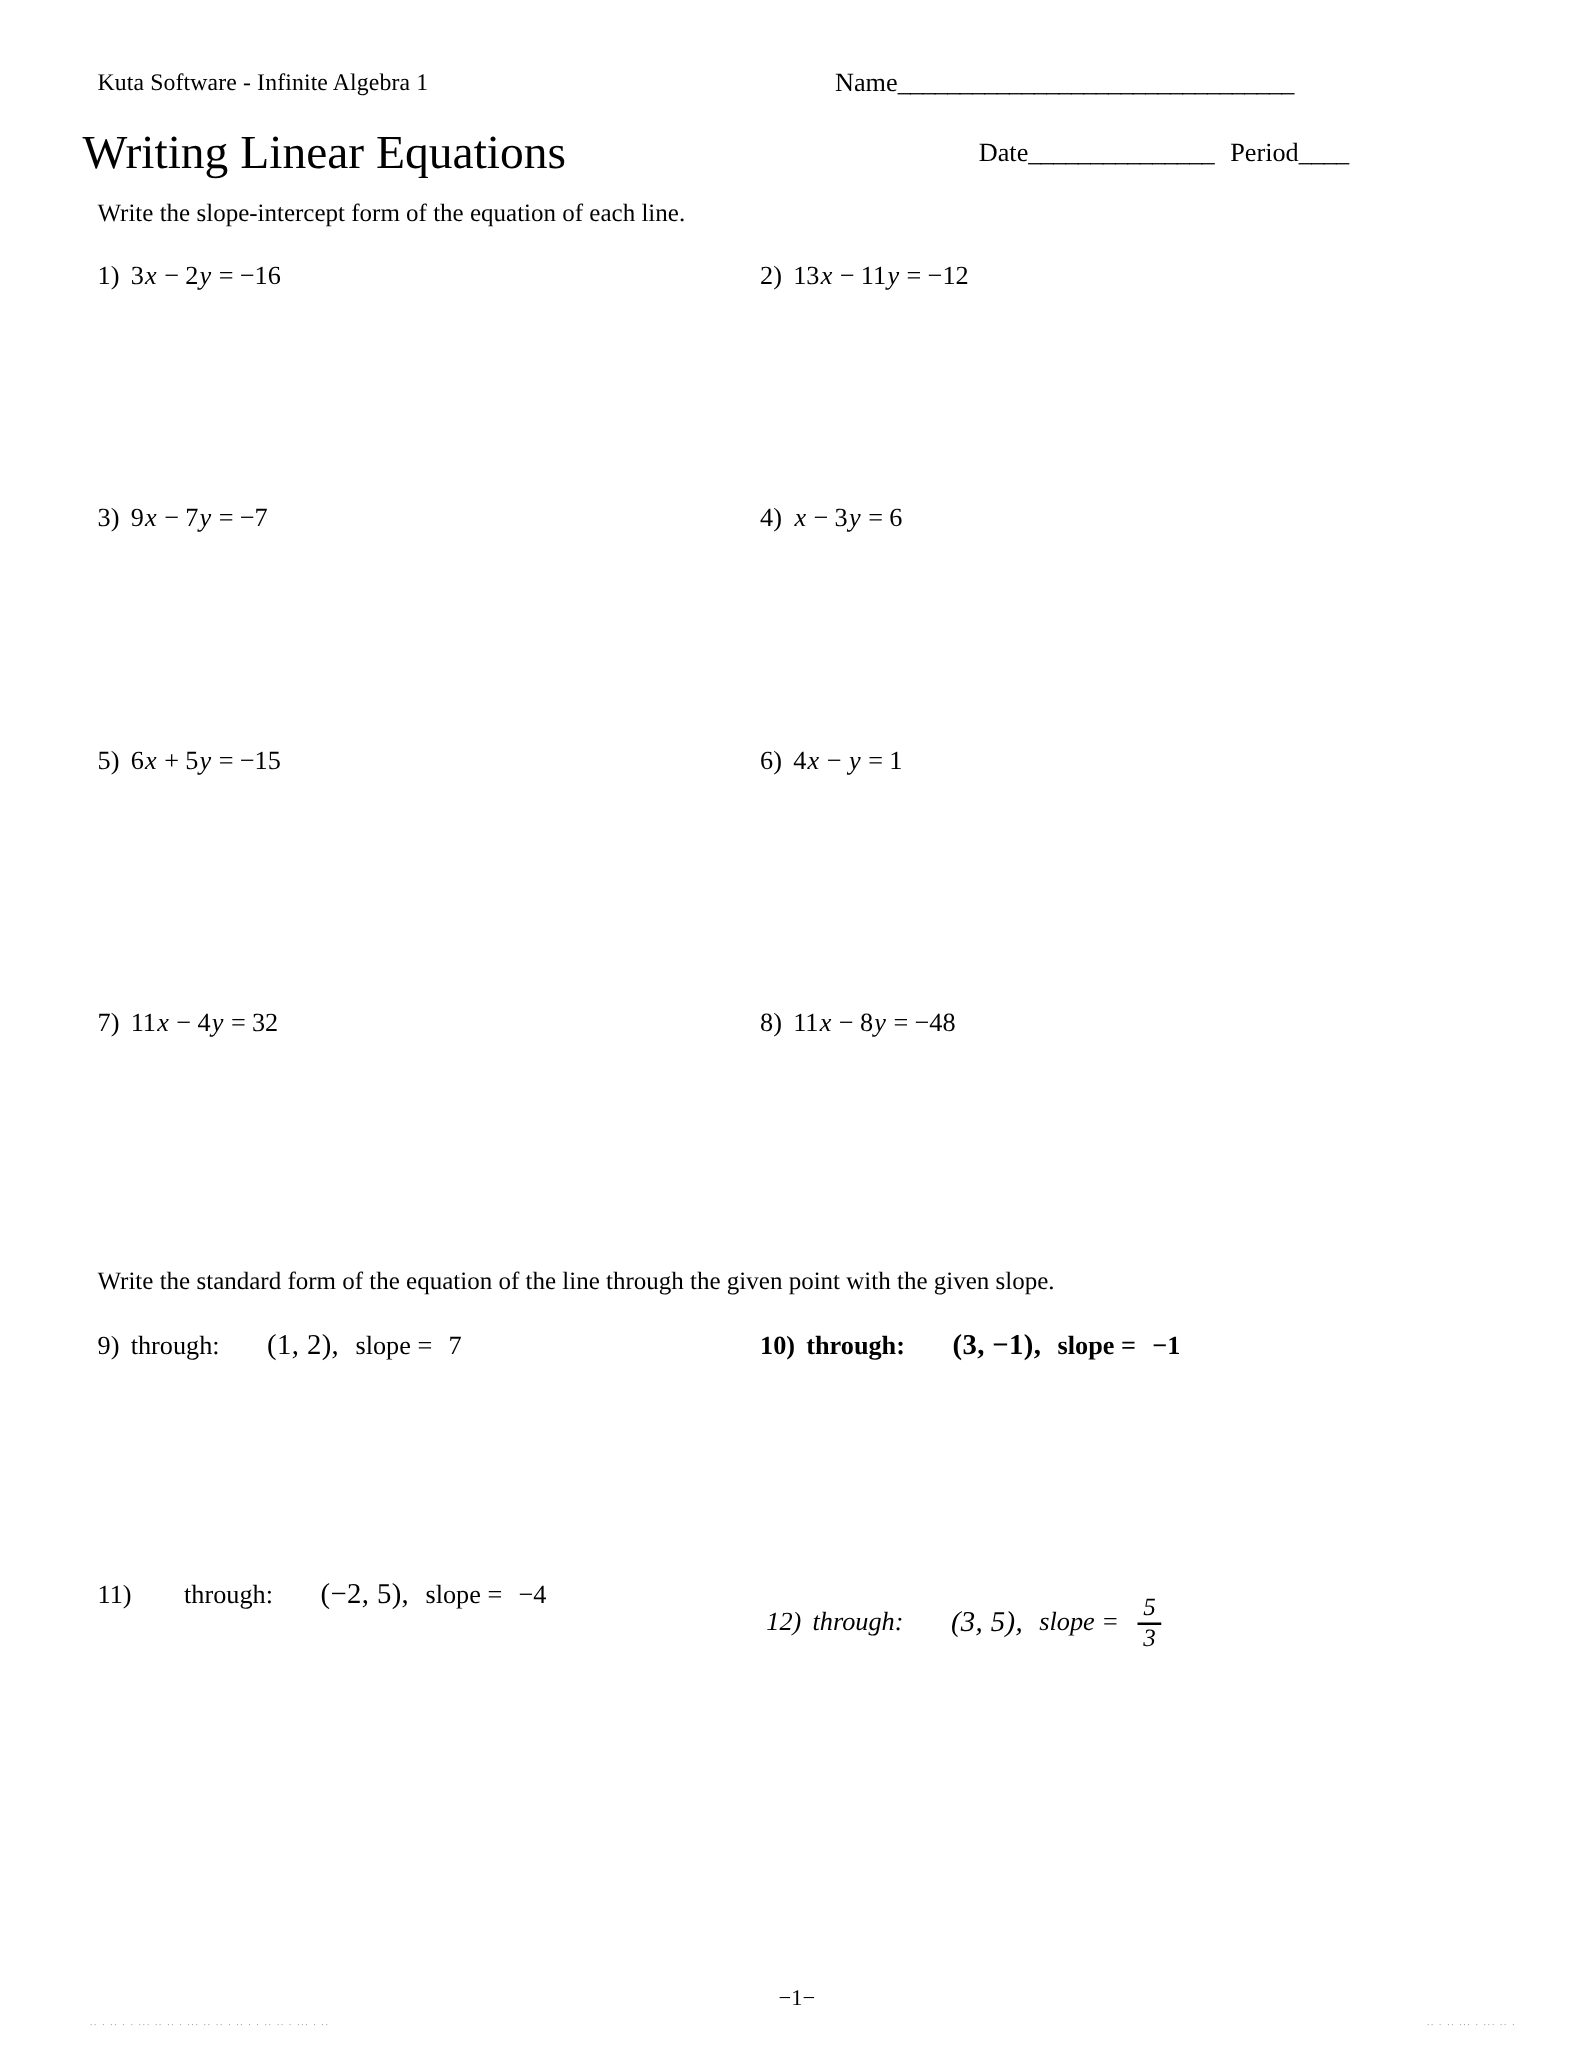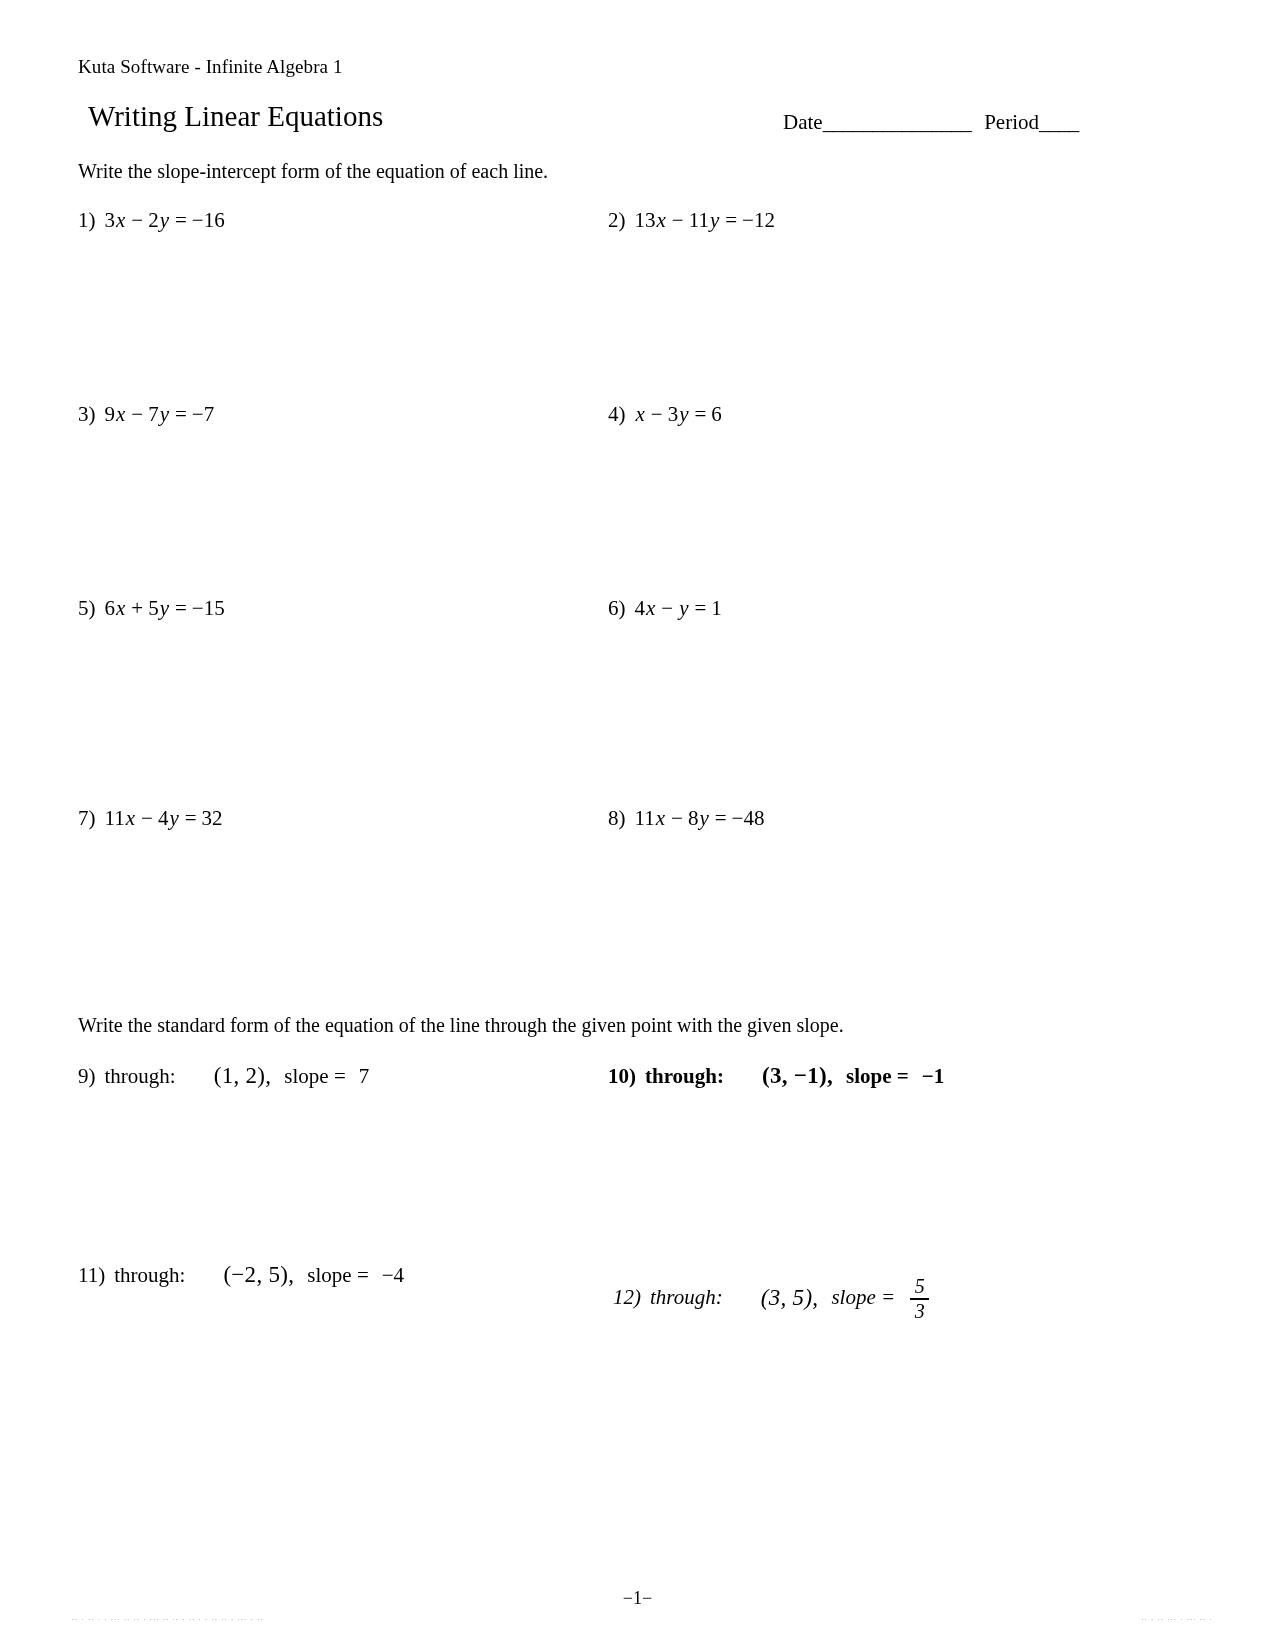--- a/index.html
+++ b/index.html
@@ -35,23 +35,23 @@
     left: 668px;
     top: 54px;
     font-size: 21px;
     white-space: nowrap;
   }
   .hdr-name .rule {
     letter-spacing: -0.6px;
   }
   .doc-title {
     position: absolute;
-    left: 88px;
+    left: 66px;
     top: 100px;
-    font-size: 29px;
+    font-size: 38px;
     white-space: nowrap;
   }
   .hdr-date {
     position: absolute;
     left: 783px;
     top: 110px;
     font-size: 21px;
     white-space: nowrap;
   }
   .hdr-date .rule {
@@ -155,20 +155,23 @@
   #footer-noise-left  { left: 72px; }
   #footer-noise-right { right: 62px; }
 </style>
 </head>
 <body>
 
 <div class="page">
 
   <div class="hdr-brand">Kuta Software - Infinite Algebra 1</div>
 
+  <div class="hdr-name">
+    <span>Name</span><span class="rule">________________________________</span>
+  </div>
 
   <div class="doc-title">Writing Linear Equations</div>
 
   <div class="hdr-date">
     <span>Date</span><span class="rule">_______________</span><span class="gap"></span><span>Period</span><span class="rule">____</span>
   </div>
 
   <div class="section-heading" id="heading-1">Write the slope-intercept form of the equation of each line.</div>
 
   <div class="problem col-left" style="top:208px;">
@@ -294,21 +297,21 @@
       <span>through:</span>
       <span class="gap"></span>
       <span class="paren-pt">(3, −1),</span>
       <span class="gap"></span>
       <span>slope =</span>
       <span class="gap"></span>
       <span>−1</span>
     </span>
   </div>
 
-  <div class="problem col-left" style="top:1262px;">
+  <div class="problem col-left" style="top:1262px;gap:33px;">
     <span class="prob-num">11)</span>
     <span class="prob-body">
       <span>through:</span>
       <span class="gap"></span>
       <span class="paren-pt">(−2, 5),</span>
       <span class="gap"></span>
       <span>slope =</span>
       <span class="gap"></span>
       <span>−4</span>
     </span>

